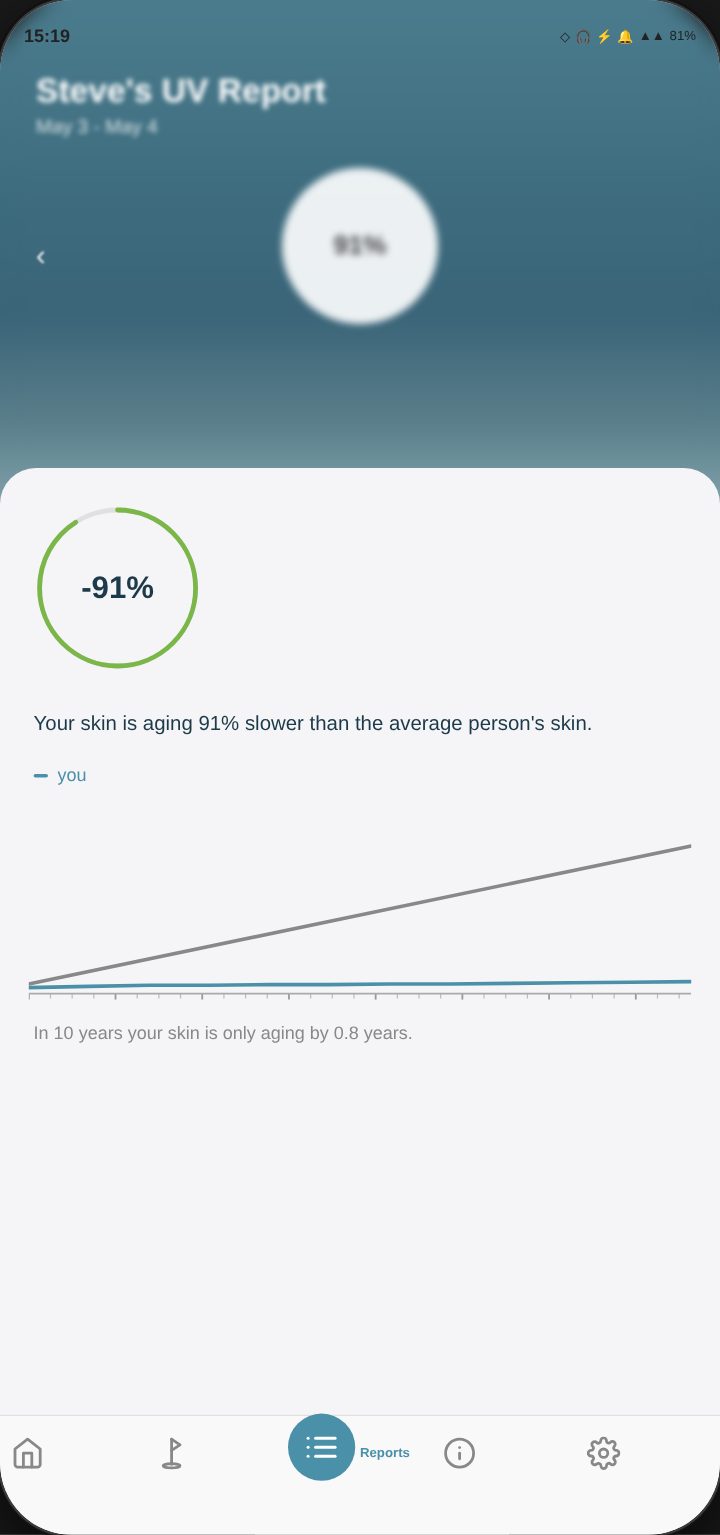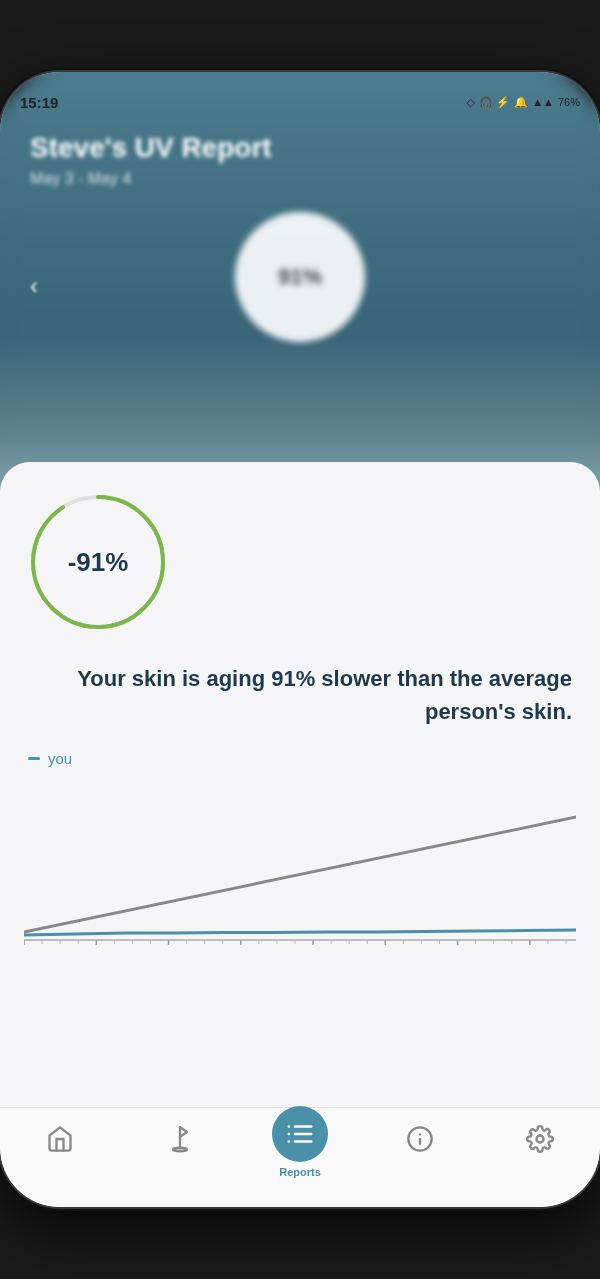--- a/index.html
+++ b/index.html
@@ -8,21 +8,21 @@
       background: #1a1a1a;
       display: flex;
       justify-content: center;
       align-items: center;
       min-height: 100vh;
       font-family: -apple-system, BlinkMacSystemFont, 'Segoe UI', sans-serif;
     }
 
     .phone-frame {
       width: 600px;
-      height: 1135px;
+      height: 1279px;
       background: #1c1c1e;
       border-radius: 60px;
       position: relative;
       overflow: hidden;
       box-shadow: 0 0 0 2px #3a3a3a, 0 0 0 4px #111, 0 20px 60px rgba(0,0,0,0.8);
     }
 
     .phone-screen {
       position: absolute;
       top: 0; left: 0; right: 0; bottom: 0;
@@ -199,26 +199,25 @@
       top: 50%;
       left: 50%;
       transform: translate(-50%, -50%);
       font-size: 26px;
       font-weight: 700;
       color: #1d3a4a;
     }
 
     
     .description {
-      font-size: 22px;
-      font-weight: 700;
+      font-size: 17px;
+      font-weight: 400;
       color: #1d3a4a;
       line-height: 1.5;
       margin-bottom: 22px;
-      text-align: right;
     }
 
     
     .legend {
       margin-bottom: 20px;
     }
 
     .legend-item {
       display: flex;
       align-items: center;
@@ -280,21 +279,21 @@
       background: #f9f9f9;
       border-top: 1px solid #e0e0e0;
       display: flex;
       align-items: flex-start;
       justify-content: space-around;
       padding-top: 8px;
     }
 
     .nav-item {
       display: flex;
-      flex-direction: column;
+      flex-direction: row;
       align-items: center;
       gap: 4px;
       cursor: pointer;
       flex: 1;
     }
 
     .nav-icon {
       width: 46px;
       height: 46px;
       display: flex;
@@ -341,21 +340,21 @@
   <div class="phone-screen">
 
     <div class="status-bar">
       <span class="status-time">15:19</span>
       <div class="status-icons">
         <span>◇</span>
         <span>🎧</span>
         <span>⚡</span>
         <span>🔔</span>
         <span>▲▲</span>
-        <span>76%</span>
+        <span>81%</span>
       </div>
     </div>
 
     <div class="blurred-top">
       <div class="blurred-overlay"></div>
       <div class="blurred-content">
         <div class="blurred-title">Steve's UV Report</div>
         <div class="blurred-subtitle">May 3 - May 4</div>
       </div>
       <div class="back-arrow">‹</div>
@@ -422,20 +421,21 @@
             <line x1="486" y1="153" x2="486" y2="157" stroke="#bbb" stroke-width="1"></line>
             <line x1="504" y1="153" x2="504" y2="158" stroke="#999" stroke-width="1.5"></line>
             <line x1="522" y1="153" x2="522" y2="157" stroke="#bbb" stroke-width="1"></line>
             <line x1="540" y1="153" x2="540" y2="157" stroke="#bbb" stroke-width="1"></line>
           </g>
 
           <line x1="0" y1="153" x2="550" y2="153" stroke="#aaa" stroke-width="1.5"></line>
         </svg>
       </div>
 
+      <p class="footer-text">In 10 years your skin is only aging by 0.8 years.</p>
 
     </div>
 
     <div class="bottom-nav">
 
       <div class="nav-item">
         <div class="nav-icon">
           <svg viewBox="0 0 24 24" fill="none" stroke="#888" stroke-width="2" stroke-linecap="round" stroke-linejoin="round">
             <path d="M3 9l9-7 9 7v11a2 2 0 0 1-2 2H5a2 2 0 0 1-2-2z"></path>
             <polyline points="9 22 9 12 15 12 15 22"></polyline>

